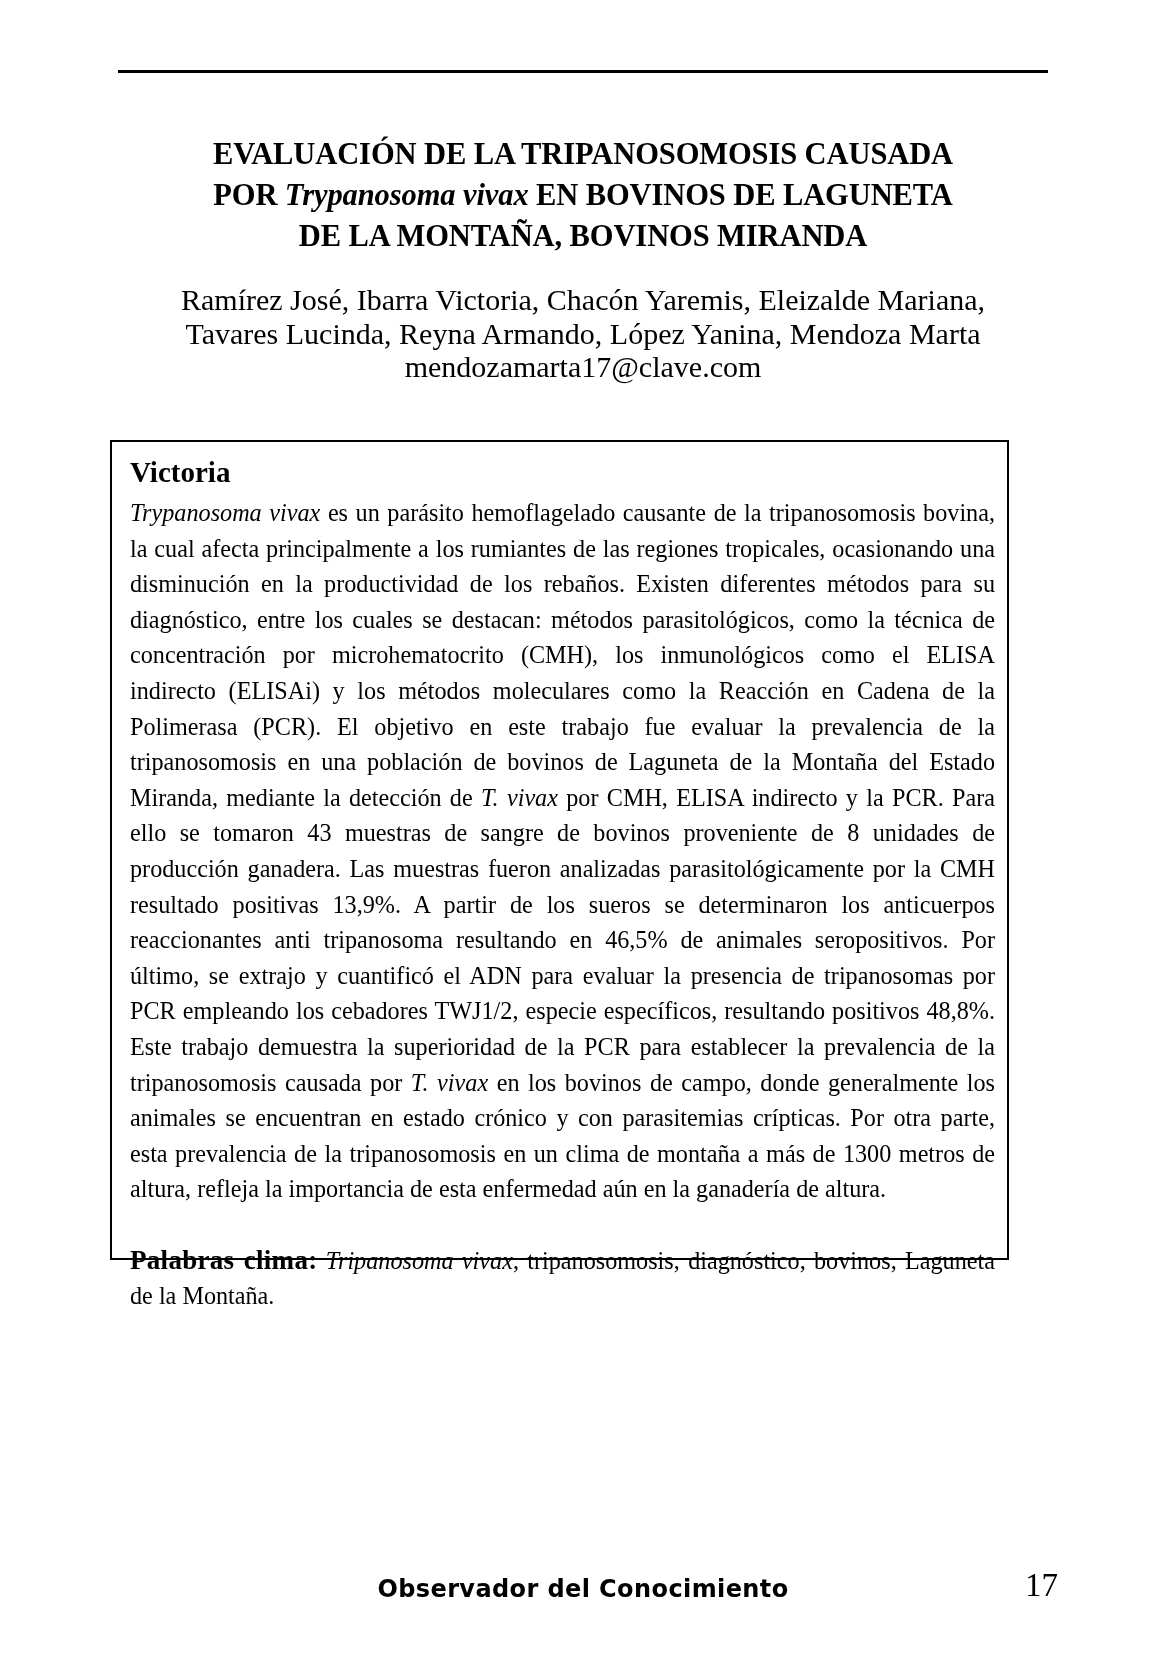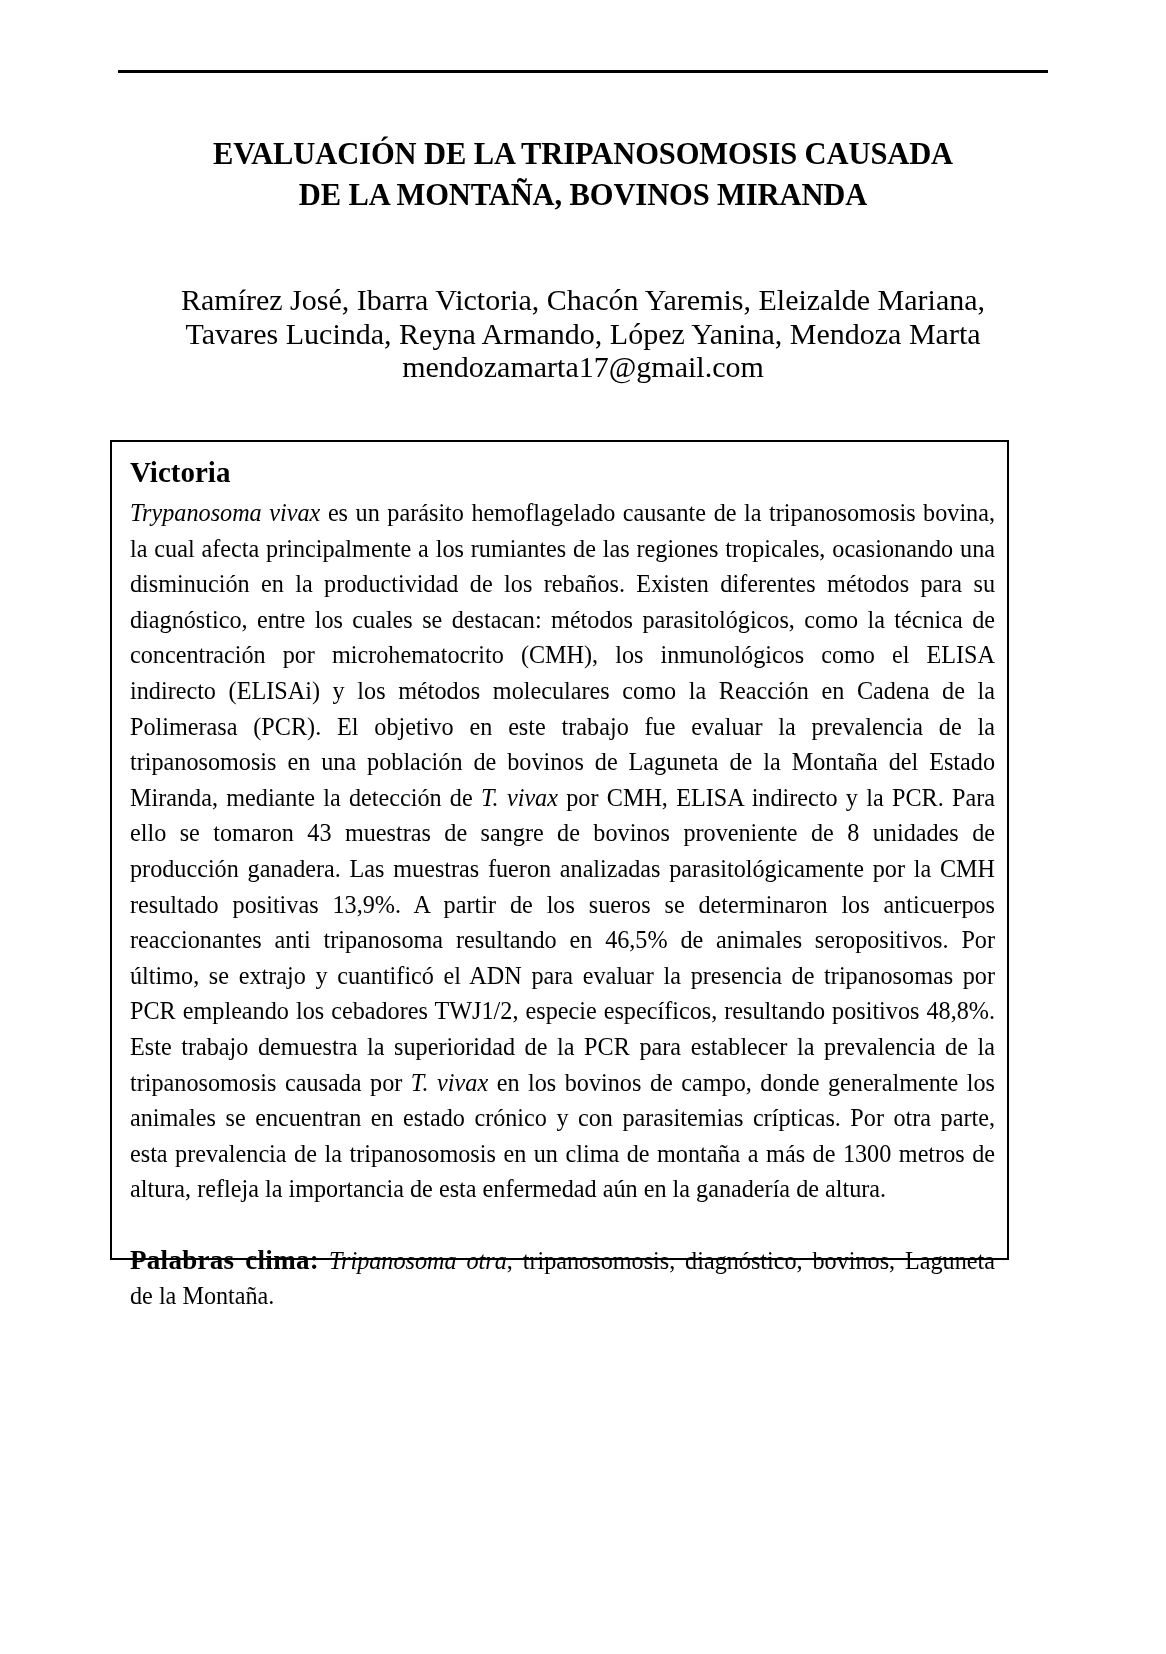--- a/index.html
+++ b/index.html
@@ -143,31 +143,36 @@
 </style>
 </head>
 <body>
 
 <div class="page">
 
   <div class="top-rule"></div>
 
   <div class="title-block">
     <div class="title-line">EVALUACIÓN DE LA TRIPANOSOMOSIS CAUSADA</div>
+    <div class="title-line"><span>POR </span><span class="ital">Trypanosoma vivax</span><span> EN BOVINOS DE LAGUNETA</span></div>
     <div class="title-line">DE LA MONTAÑA, BOVINOS MIRANDA</div>
   </div>
 
   <div class="authors-block">
     <div class="author-line">Ramírez José, Ibarra Victoria, Chacón Yaremis, Eleizalde Mariana,</div>
     <div class="author-line">Tavares Lucinda, Reyna Armando, López Yanina, Mendoza  Marta</div>
-    <div class="author-line">mendozamarta17@gmail.com</div>
+    <div class="author-line">mendozamarta17@clave.com</div>
   </div>
 
   <div class="abstract-box">
     <div class="abstract-inner">
       <div class="abstract-heading">Victoria</div>
       <p class="abstract-body"><span class="ital">Trypanosoma vivax</span><span> es un parásito hemoflagelado causante de la tripanosomosis bovina, la cual afecta principalmente a los rumiantes de las regiones tropicales, ocasionando una disminución en la productividad de los rebaños. Existen diferentes métodos para su diagnóstico, entre los cuales se destacan: métodos parasitológicos, como la técnica de concentración por microhematocrito (CMH), los inmunológicos como el ELISA indirecto (ELISAi) y los métodos moleculares como la Reacción en Cadena de la Polimerasa (PCR). El objetivo en este trabajo fue evaluar la prevalencia de la tripanosomosis en una población de bovinos de Laguneta de la Montaña del Estado Miranda, mediante la detección de </span><span class="ital">T. vivax</span><span> por CMH, ELISA indirecto y la PCR. Para ello se tomaron 43 muestras de sangre de bovinos proveniente de 8 unidades de producción ganadera. Las muestras fueron analizadas parasitológicamente por la CMH resultado positivas 13,9%. A partir de los sueros se determinaron los anticuerpos reaccionantes anti tripanosoma resultando en 46,5% de animales seropositivos. Por último, se extrajo y cuantificó el ADN para evaluar la presencia de tripanosomas por PCR empleando los cebadores TWJ1/2, especie específicos, resultando positivos 48,8%. Este trabajo demuestra la superioridad de la PCR para establecer la prevalencia de la tripanosomosis causada por </span><span class="ital">T. vivax</span><span> en los bovinos de campo, donde generalmente los animales se encuentran en estado crónico y con parasitemias crípticas. Por otra parte, esta prevalencia de la tripanosomosis en un clima de montaña a más de 1300 metros de altura, refleja la importancia de esta enfermedad aún en la ganadería de altura.</span></p>
-      <p class="keywords"><span class="keywords-label">Palabras  clima:</span><span> </span><span class="ital">Tripanosoma otra</span><span>, tripanosomosis, diagnóstico, bovinos, Laguneta de la Montaña.</span></p>
+      <p class="keywords"><span class="keywords-label">Palabras  clima:</span><span> </span><span class="ital">Tripanosoma vivax</span><span>, tripanosomosis, diagnóstico, bovinos, Laguneta de la Montaña.</span></p>
     </div>
   </div>
 
+  <div class="footer">
+    <div class="footer-title">Observador del Conocimiento</div>
+    <div class="page-number">17</div>
+  </div>
 
 </div>
 
 </body></html>

